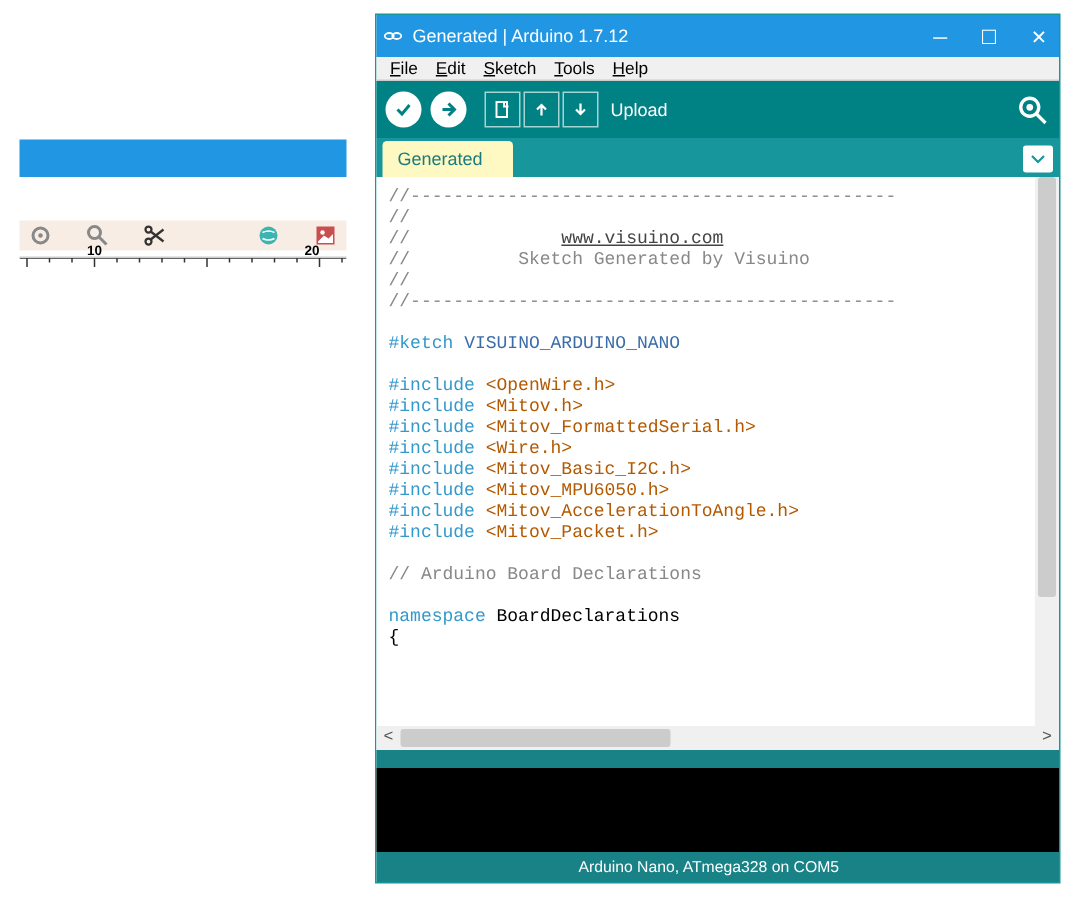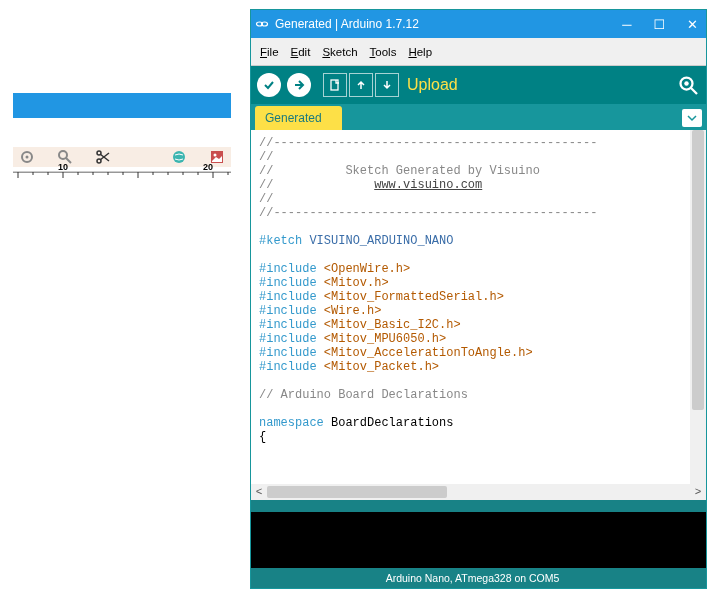--- a/index.html
+++ b/index.html
@@ -10,32 +10,32 @@
 .left-toolbar .ticon { width: 16px; height: 16px; display: inline-block; }
 .ruler { margin-top: 4px; height: 20px; font-size: 8px; color: #000; position: relative; border-top: 1px solid #ccc; }
 .ruler .rn { position: absolute; top: -10px; font-size: 9px; font-weight: bold; }
 
 .arduino { position: absolute; left: 250px; top: 9px; width: 457px; height: 580px; border: 1px solid #17969c; display: flex; flex-direction: column; }
 .titlebar { height: 28px; background: #2196e3; display: flex; align-items: center; color: #fff; font-size: 12px; padding: 0 8px 0 4px; }
 .titlebar .app-icon { width: 14px; height: 14px; margin-right: 6px; }
 .titlebar .title-text { flex: 1; }
 .winbtns { display: flex; gap: 22px; }
 .winbtns span { font-size: 13px; cursor: default; }
-.menubar { height: 28px; background: #f0f0f0; border-bottom: 1px solid #ccc; display: flex; align-items: center; font-size: 11.5px; padding-left: 4px; gap: 2px; }
+.menubar { height: 16px; background: #f0f0f0; border-bottom: 1px solid #ccc; display: flex; align-items: center; font-size: 11.5px; padding-left: 4px; gap: 2px; }
 .menubar span { padding: 1px 5px; cursor: default; }
 .menubar span u { text-decoration: underline; }
 .toolbar { height: 38px; background: #008184; display: flex; align-items: center; padding: 0 6px; }
 .tbtn { width: 24px; height: 24px; border-radius: 50%; background: #fff; display: flex; align-items: center; justify-content: center; margin-right: 6px; cursor: pointer; }
 .tbtn svg { width: 12px; height: 12px; }
 .sqbtn { width: 24px; height: 24px; border: 1px solid #a6d3d4; display: flex; align-items: center; justify-content: center; margin-right: 2px; cursor: pointer; }
 .sqbtn svg { width: 12px; height: 12px; fill: #fff; }
-.tlabel { color: #fde047; font-size: 16px; margin-left: 6px; flex: 1; }
+.tlabel { color: #ffffff; font-size: 12px; margin-left: 6px; flex: 1; }
 .monitor-btn { width: 24px; height: 24px; display: flex; align-items: center; justify-content: center; cursor: pointer; }
 .tabrow { height: 26px; background: #17969c; display: flex; align-items: flex-end; padding: 0 4px; }
-.tab { background: #fde047; color: #1b7a7d; font-size: 12px; padding: 5px 20px 5px 10px; border-radius: 3px 3px 0 0; cursor: pointer; }
+.tab { background: #fef9c3; color: #1b7a7d; font-size: 12px; padding: 5px 20px 5px 10px; border-radius: 3px 3px 0 0; cursor: pointer; }
 .tabrow .spacer { flex: 1; }
 .dropdown-btn { width: 20px; height: 18px; background: #fff; border-radius: 2px; display: flex; align-items: center; justify-content: center; cursor: pointer; margin-bottom: 3px; }
 .editor { flex: 1; background: #fff; font-family: "Courier New", monospace; font-size: 12px; padding: 6px 8px 0 8px; overflow: hidden; position: relative; }
 .editor .line { white-space: pre; line-height: 14px; }
 .kw1 { color: #3399cc; } 
 .kw2 { color: #b35900; } 
 .kw3 { color: #3a6da8; } 
 .cmt { color: #888; }
 .link { text-decoration: underline; color: #444; }
 .hscroll { position: absolute; bottom: 0; left: 0; right: 0; height: 16px; background: #f0f0f0; display: flex; align-items: center; }
@@ -167,22 +167,22 @@
     <span class="spacer"></span>
     <span class="dropdown-btn">
         <svg width="10" height="8" viewBox="0 0 10 8">
           <path d="M1 2 L5 6 L9 2" fill="none" stroke="#17969c" stroke-width="1.5"></path>
         </svg>
       </span>
   </div>
   <div class="editor">
     <div class="line cmt">//---------------------------------------------</div>
     <div class="line cmt">//</div>
+    <div class="line"><span class="cmt">//              </span><span class="cmt link">www.visuino.com</span></div>
     <div class="line"><span class="cmt">//          </span><span class="cmt">Sketch Generated by Visuino</span></div>
-    <div class="line"><span class="cmt">//              </span><span class="cmt link">www.visuino.com</span></div>
     <div class="line cmt">//</div>
     <div class="line cmt">//---------------------------------------------</div>
     <div class="line"> </div>
     <div class="line"><span class="kw1">#ketch</span><span class="kw3"> VISUINO_ARDUINO_NANO</span></div>
     <div class="line"> </div>
     <div class="line"><span class="kw1">#include</span><span class="kw2"> &lt;OpenWire.h&gt;</span></div>
     <div class="line"><span class="kw1">#include</span><span class="kw2"> &lt;Mitov.h&gt;</span></div>
     <div class="line"><span class="kw1">#include</span><span class="kw2"> &lt;Mitov_FormattedSerial.h&gt;</span></div>
     <div class="line"><span class="kw1">#include</span><span class="kw2"> &lt;Wire.h&gt;</span></div>
     <div class="line"><span class="kw1">#include</span><span class="kw2"> &lt;Mitov_Basic_I2C.h&gt;</span></div>

